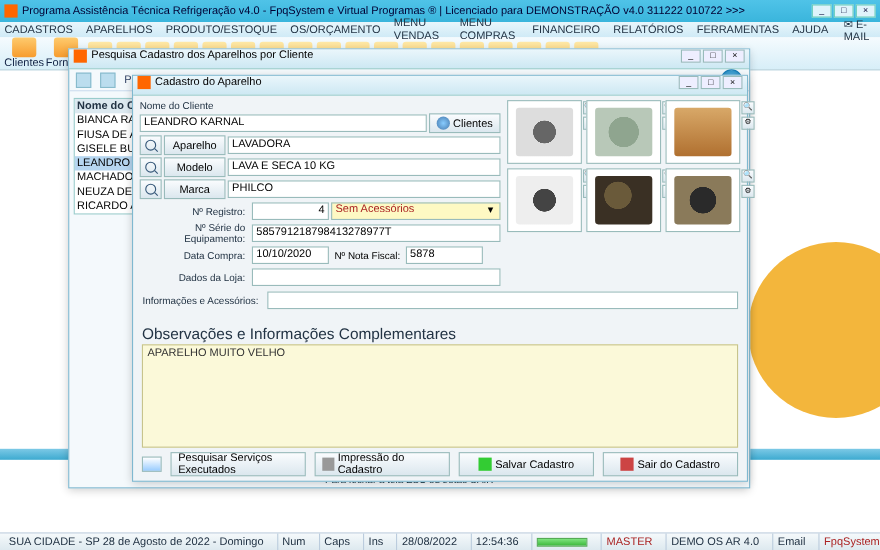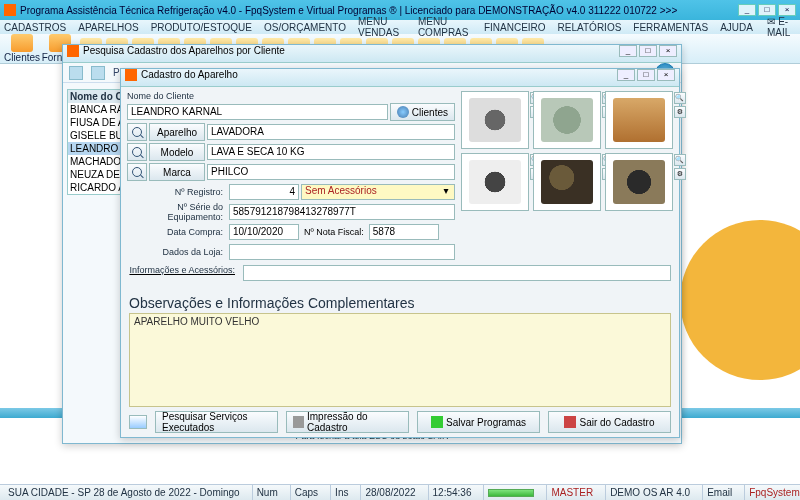--- a/index.html
+++ b/index.html
@@ -62,21 +62,21 @@
 .photo { width: 68px; height: 58px; background: #fff; border: 1px solid #9bb; display: flex; align-items: center; justify-content: center; position: relative; }
 .photo .img { width: 52px; height: 44px; border-radius: 3px; }
 .img1 { background: radial-gradient(circle at 50% 50%, #666 0 30%, #ddd 31% 100%); }
 .img2 { background: radial-gradient(circle at 50% 50%, #8fa58f 0 40%, #b8c8b8 41% 100%); }
 .img3 { background: linear-gradient(#d8a868,#b07030); }
 .img4 { background: radial-gradient(circle at 50% 50%, #444 0 30%, #eee 31% 100%); }
 .img5 { background: radial-gradient(circle at 40% 40%, #6a5a3a 0 30%, #3a3024 31% 100%); }
 .img6 { background: radial-gradient(circle at 50% 50%, #2a2a2a 0 35%, #8a7a5a 36% 100%); }
 .photo-side { position: absolute; right: -14px; top: 0; display: flex; flex-direction: column; gap: 2px; }
 .ps-btn { width: 12px; height: 12px; background: linear-gradient(#fafcfe,#dbe7ee); border: 1px solid #9bb; font-size: 7px; text-align: center; line-height: 10px; }
-.info-row { display: flex; align-items: flex-start; gap: 4px; height: 16px; text-decoration: underline; }
+.info-row { display: flex; align-items: center; gap: 4px; height: 16px; }
 .obs-area { background: #fbf9d9; border: 1px solid #c7c48c; height: 94px; margin-top: 2px; padding: 2px 4px; font-size: 9px; color: #333; }
 .cad-footer { display: flex; gap: 8px; padding: 4px 8px; align-items: center; }
 .foot-ico { width: 18px; height: 14px; background: linear-gradient(#fff,#9cf); border: 1px solid #9bb; }
 .cad-footer .btn { flex: 1; justify-content: center; height: 22px; }
 
 .statusbar { position: absolute; left: 0; right: 0; bottom: 0; height: 16px; background: linear-gradient(#f5f9fb,#dde9ef); border-top: 1px solid #bcd; display: flex; align-items: flex-start; font-size: 9px; color: #234; padding: 0 4px; gap: 8px; }
 .statusbar .seg { border-left: 1px solid #bcd; padding: 0 4px; height: 100%; display: flex; align-items: center; white-space: nowrap; }
 .statusbar .seg.first { border-left: none; flex: 1; }
 .prog { width: 46px; height: 8px; background: linear-gradient(#7de37d,#3db83d); border: 1px solid #5a5; }
 </style>
@@ -310,21 +310,21 @@
     <div class="foot-ico"></div>
     <div class="btn">
         <span>Pesquisar Serviços Executados</span>
       </div>
     <div class="btn">
         <div class="bi bi-print"></div>
         <span>Impressão do Cadastro</span>
       </div>
     <div class="btn">
         <div class="bi bi-save"></div>
-        <span>Salvar Programas</span>
+        <span>Salvar Cadastro</span>
       </div>
     <div class="btn">
         <div class="bi bi-exit"></div>
         <span>Sair do Cadastro</span>
       </div>
   </div>
 </div>
 
 <div class="statusbar">
   <div class="seg first">SUA CIDADE - SP 28 de Agosto de 2022 - Domingo</div>

